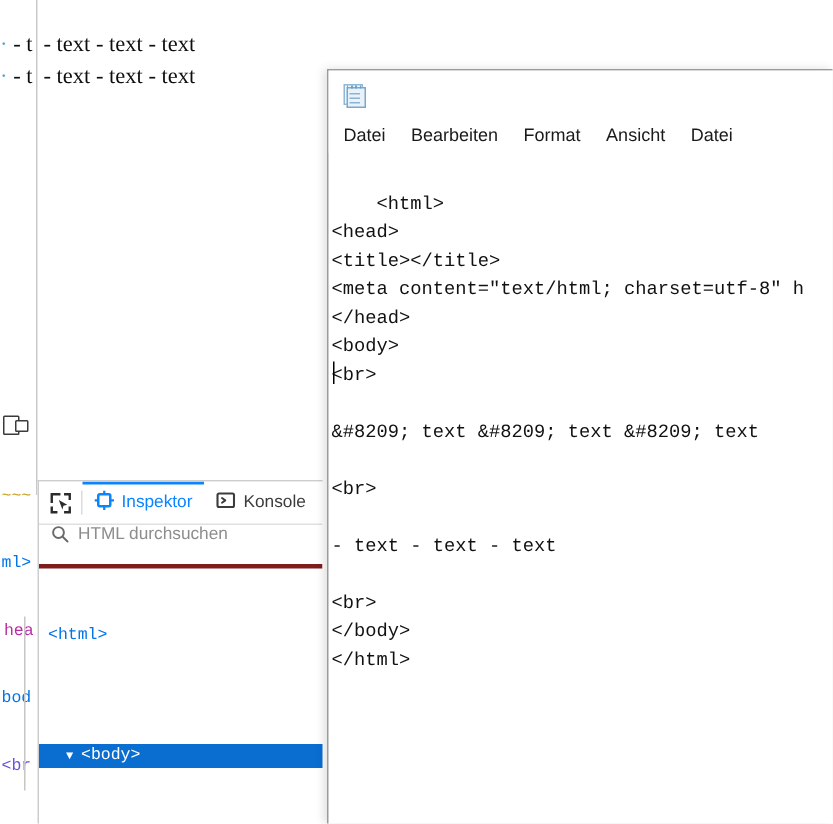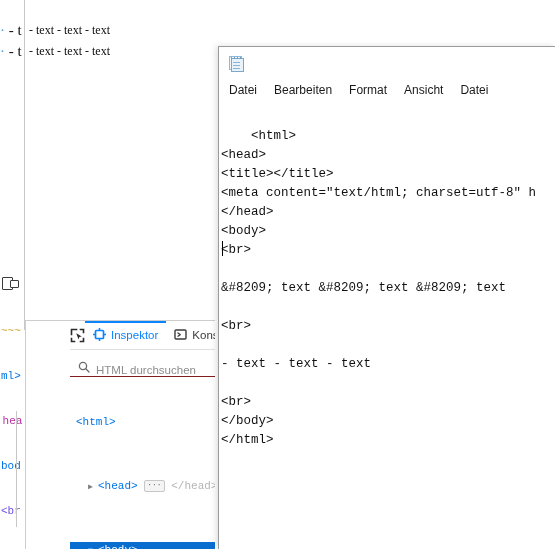--- a/index.html
+++ b/index.html
@@ -21,21 +21,21 @@
   #browser-page {
     position: absolute;
     left: 0; top: 0;
     width: 555px; height: 549px;
     background: #ffffff;
   }
   #page-content {
     position: absolute;
     left: 29px; top: 20px;
     font-family: "Liberation Serif", serif;
-    font-size: 12px;
+    font-size: 15px;
     color: #0d0d0d;
     line-height: 21px;
     white-space: pre;
   }
 
   
   #page-sliver {
     position: absolute;
     left: 0px; top: 20px;
     width: 24px;
@@ -93,21 +93,20 @@
   
   #devtools {
     position: absolute;
     left: 25px; top: 320px;
     width: 190px; height: 229px;
     background: #ffffff;
     border-top: 1px solid #cdcdcd;
     border-left: 1px solid #cdcdcd;
     box-sizing: border-box;
     overflow: hidden;
-    padding-left: 44px;
   }
   #dt-toolbar {
     height: 28px;
     display: flex;
     align-items: center;
     border-bottom: 1px solid #e0e0e0;
     background: #ffffff;
     position: relative;
   }
   .dt-tool-btn {
@@ -128,24 +127,24 @@
   }
   .dt-tab.active { color: #0a84ff; }
   .dt-tab.active::before {
     content: "";
     position: absolute; left: 0; right: 0; top: -1px;
     height: 2px; background: #0a84ff;
   }
 
   #dt-search {
     height: 26px;
-    display: flex; align-items: flex-end;
+    display: flex; align-items: flex-start;
     gap: 6px;
     padding-left: 8px;
-    border-bottom: 1px solid #7f1d1d;
+    border-bottom: 3px solid #7f1d1d;
     background: #ffffff;
   }
   #dt-search .ph {
     font-size: 11.5px;
     color: #8d8d8d;
   }
 
   #dt-markup {
     padding: 5px 0 0 6px;
     font-family: "Liberation Mono", monospace;
@@ -333,21 +332,20 @@
         <circle cx="5" cy="5" r="3.6" fill="none" stroke="#6b6b6b" stroke-width="1.3"></circle>
         <path d="M7.8 7.8L11 11" stroke="#6b6b6b" stroke-width="1.3" stroke-linecap="round"></path>
       </svg>
     </span>
     <span class="ph">HTML durchsuchen</span>
   </div>
 
   <div id="dt-markup">
     <div class="mv-row"><span>&lt;html&gt;</span></div>
 
-    <div class="mv-row"><span class="ind1"><span class="tw">▶</span><span>&lt;head&gt;</span> <span class="ellipsis-badge">···</span> <span class="mv-grey">&lt;/head&gt;</span></span></div>
 
     <div class="mv-row mv-sel"><span class="ind1"><span class="tw">▼</span><span>&lt;body&gt;</span></span></div>
 
     
 
     
 
     
 
     

